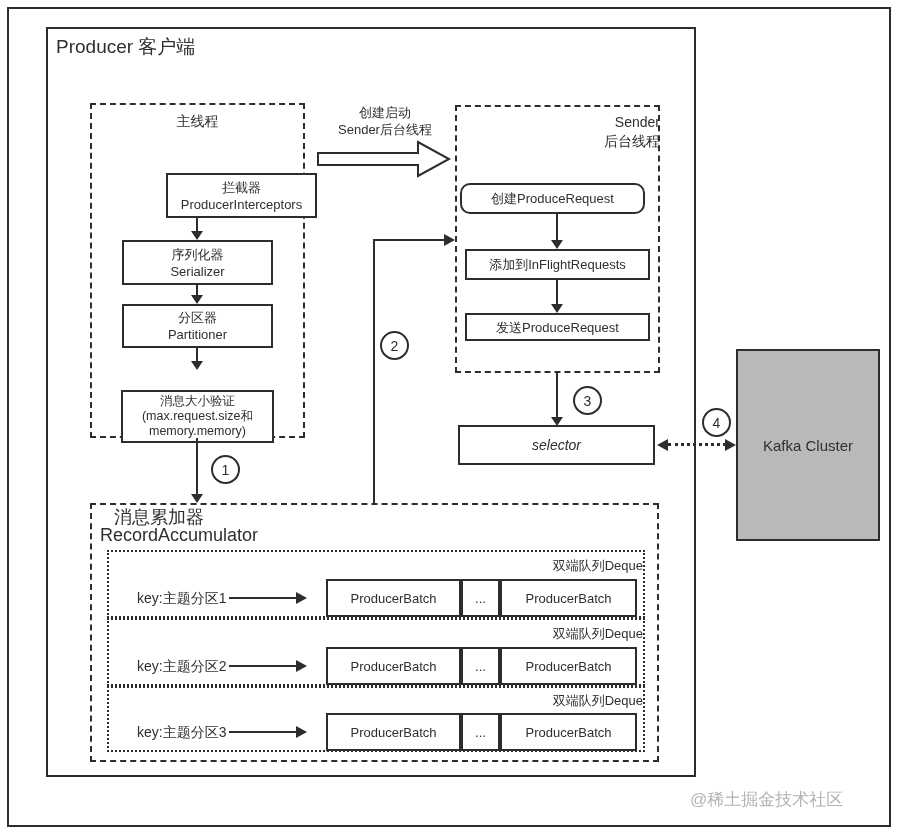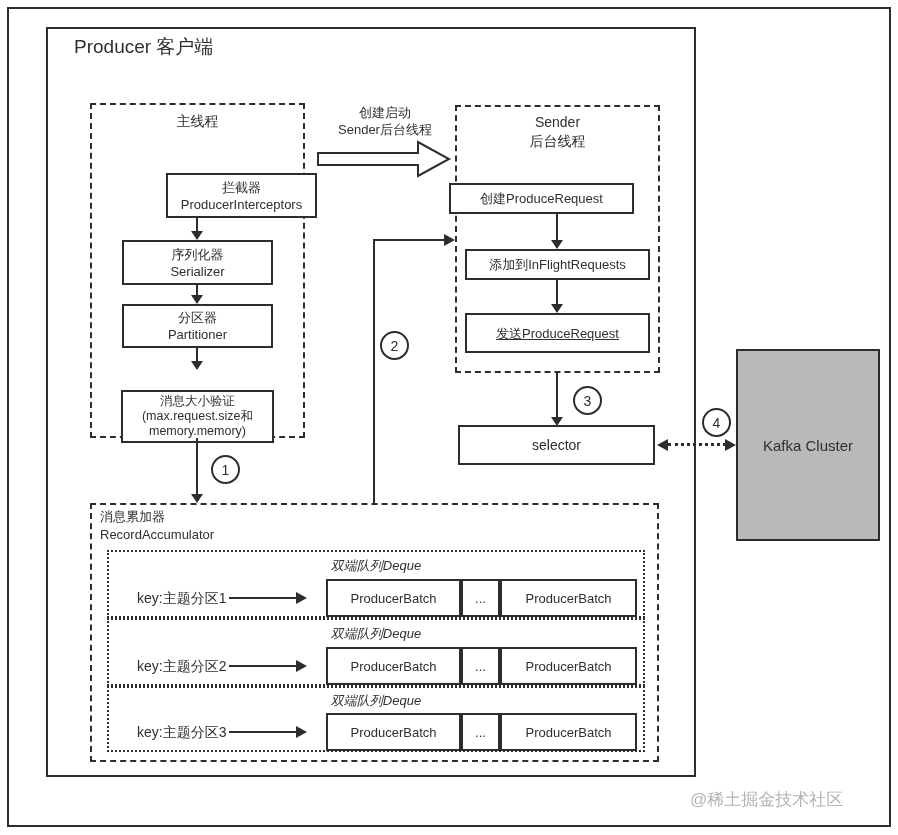--- a/index.html
+++ b/index.html
@@ -58,31 +58,31 @@
     width:29px; height:29px;
     border:2px solid #2d2d2d; border-radius:50%;
     background:#ffffff;
     display:flex; align-items:center; justify-content:center;
     font-size:14px;
   }
   .group-title {
     text-align:center; font-size:14px; line-height:19px;
   }
   .key-label { font-size:14px; }
-  .deque-label { font-size:13px; text-align:center; width:100%;font-style:italic; }
+  .deque-label { font-size:13px; text-align:right; width:100%; }
 </style>
 </head>
 <body>
 
 <div id="canvas">
 
   <div class="abs" style="left:7px; top:7px; width:884px; height:820px; border:2px solid #2d2d2d;"></div>
 
   <div class="abs" style="left:46px; top:27px; width:650px; height:750px; border:2px solid #2d2d2d;"></div>
-  <div class="abs" style="left:74px; top:34px; font-size:19px;">Producer 客户端</div>
+  <div class="abs" style="left:56px; top:34px; font-size:19px;">Producer 客户端</div>
 
   <div class="abs dashed" style="left:90px; top:103px; width:215px; height:335px;"></div>
   <div class="abs group-title" style="left:90px; top:112px; width:215px;">
     <div>主线程</div>
   </div>
 
   <div class="abs box" style="left:122px; top:173px; width:151px; height:45px;margin-left:44px;">
     <div>拦截器</div>
     <div>ProducerInterceptors</div>
   </div>
@@ -108,45 +108,45 @@
 
   <div class="abs group-title" style="left:315px; top:104px; width:140px; font-size:13px; line-height:17px;">
     <div>创建启动</div>
     <div>Sender后台线程</div>
   </div>
   <svg class="abs" style="left:316px; top:139px;" width="136" height="40" viewBox="0 0 136 40">
     <polygon points="2,14 102,14 102,3 133,20 102,37 102,26 2,26" fill="#ffffff" stroke="#2d2d2d" stroke-width="2"></polygon>
   </svg>
 
   <div class="abs dashed" style="left:455px; top:105px; width:205px; height:268px;"></div>
-  <div class="abs group-title" style="left:455px; top:113px; width:205px;">
+  <div class="abs group-title" style="left:455px; top:113px; width:205px;text-align:right;">
     <div>Sender</div>
     <div>后台线程</div>
   </div>
 
-  <div class="abs box" style="left:449px; top:183px; width:185px; height:31px;">
+  <div class="abs box" style="left:460px; top:183px; width:185px; height:31px;border-radius:10px;">
     <div>创建ProduceRequest</div>
   </div>
   <div class="abs varrow" style="left:556px; top:214px; height:26px;"></div>
 
   <div class="abs box" style="left:465px; top:249px; width:185px; height:31px;">
     <div>添加到InFlightRequests</div>
   </div>
   <div class="abs varrow" style="left:556px; top:280px; height:24px;"></div>
 
-  <div class="abs box" style="left:465px; top:313px; width:185px; height:40px;text-decoration:underline;">
+  <div class="abs box" style="left:465px; top:313px; width:185px; height:28px;">
     <div>发送ProduceRequest</div>
   </div>
 
   <div class="abs varrow" style="left:556px; top:373px; height:44px;"></div>
   <div class="abs circle-badge" style="left:573px; top:386px;">
     <span>3</span>
   </div>
 
-  <div class="abs box" style="left:458px; top:425px; width:197px; height:40px; font-size:14px;">
+  <div class="abs box" style="left:458px; top:425px; width:197px; height:40px; font-size:14px;font-style:italic;">
     <div>selector</div>
   </div>
 
   <div class="abs tri-left" style="left:657px; top:439px;"></div>
   <div class="abs hdotted" style="left:668px; top:443px; width:58px;"></div>
   <div class="abs tri-right" style="left:725px; top:439px;"></div>
   <div class="abs circle-badge" style="left:702px; top:408px;">
     <span>4</span>
   </div>
 
@@ -160,21 +160,21 @@
   </div>
 
   <div class="abs vline" style="left:373px; top:240px; height:263px;"></div>
   <div class="abs hline" style="left:373px; top:239px; width:72px;"></div>
   <div class="abs tri-right" style="left:444px; top:234px;"></div>
   <div class="abs circle-badge" style="left:380px; top:331px;">
     <span>2</span>
   </div>
 
   <div class="abs dashed" style="left:90px; top:503px; width:569px; height:259px;"></div>
-  <div class="abs" style="left:100px; top:508px; width:118px; text-align:left; font-size:13px; line-height:18px;">
+  <div class="abs" style="left:100px; top:508px; width:118px; text-align:center; font-size:18px; line-height:18px;">
     <div>消息累加器</div>
     <div>RecordAccumulator</div>
   </div>
 
   <div class="abs dotted-row" style="left:107px; top:550px; width:538px; height:68px;">
     <div class="abs deque-label" style="left:0; top:5px;">双端队列Deque</div>
     <div class="abs key-label" style="left:28px; top:38px;">key:主题分区1</div>
     <div class="abs hline" style="left:120px; top:45px; width:68px;"></div>
     <div class="abs tri-right" style="left:187px; top:40px;"></div>
     <div class="abs box" style="left:217px; top:27px; width:135px; height:38px;">

